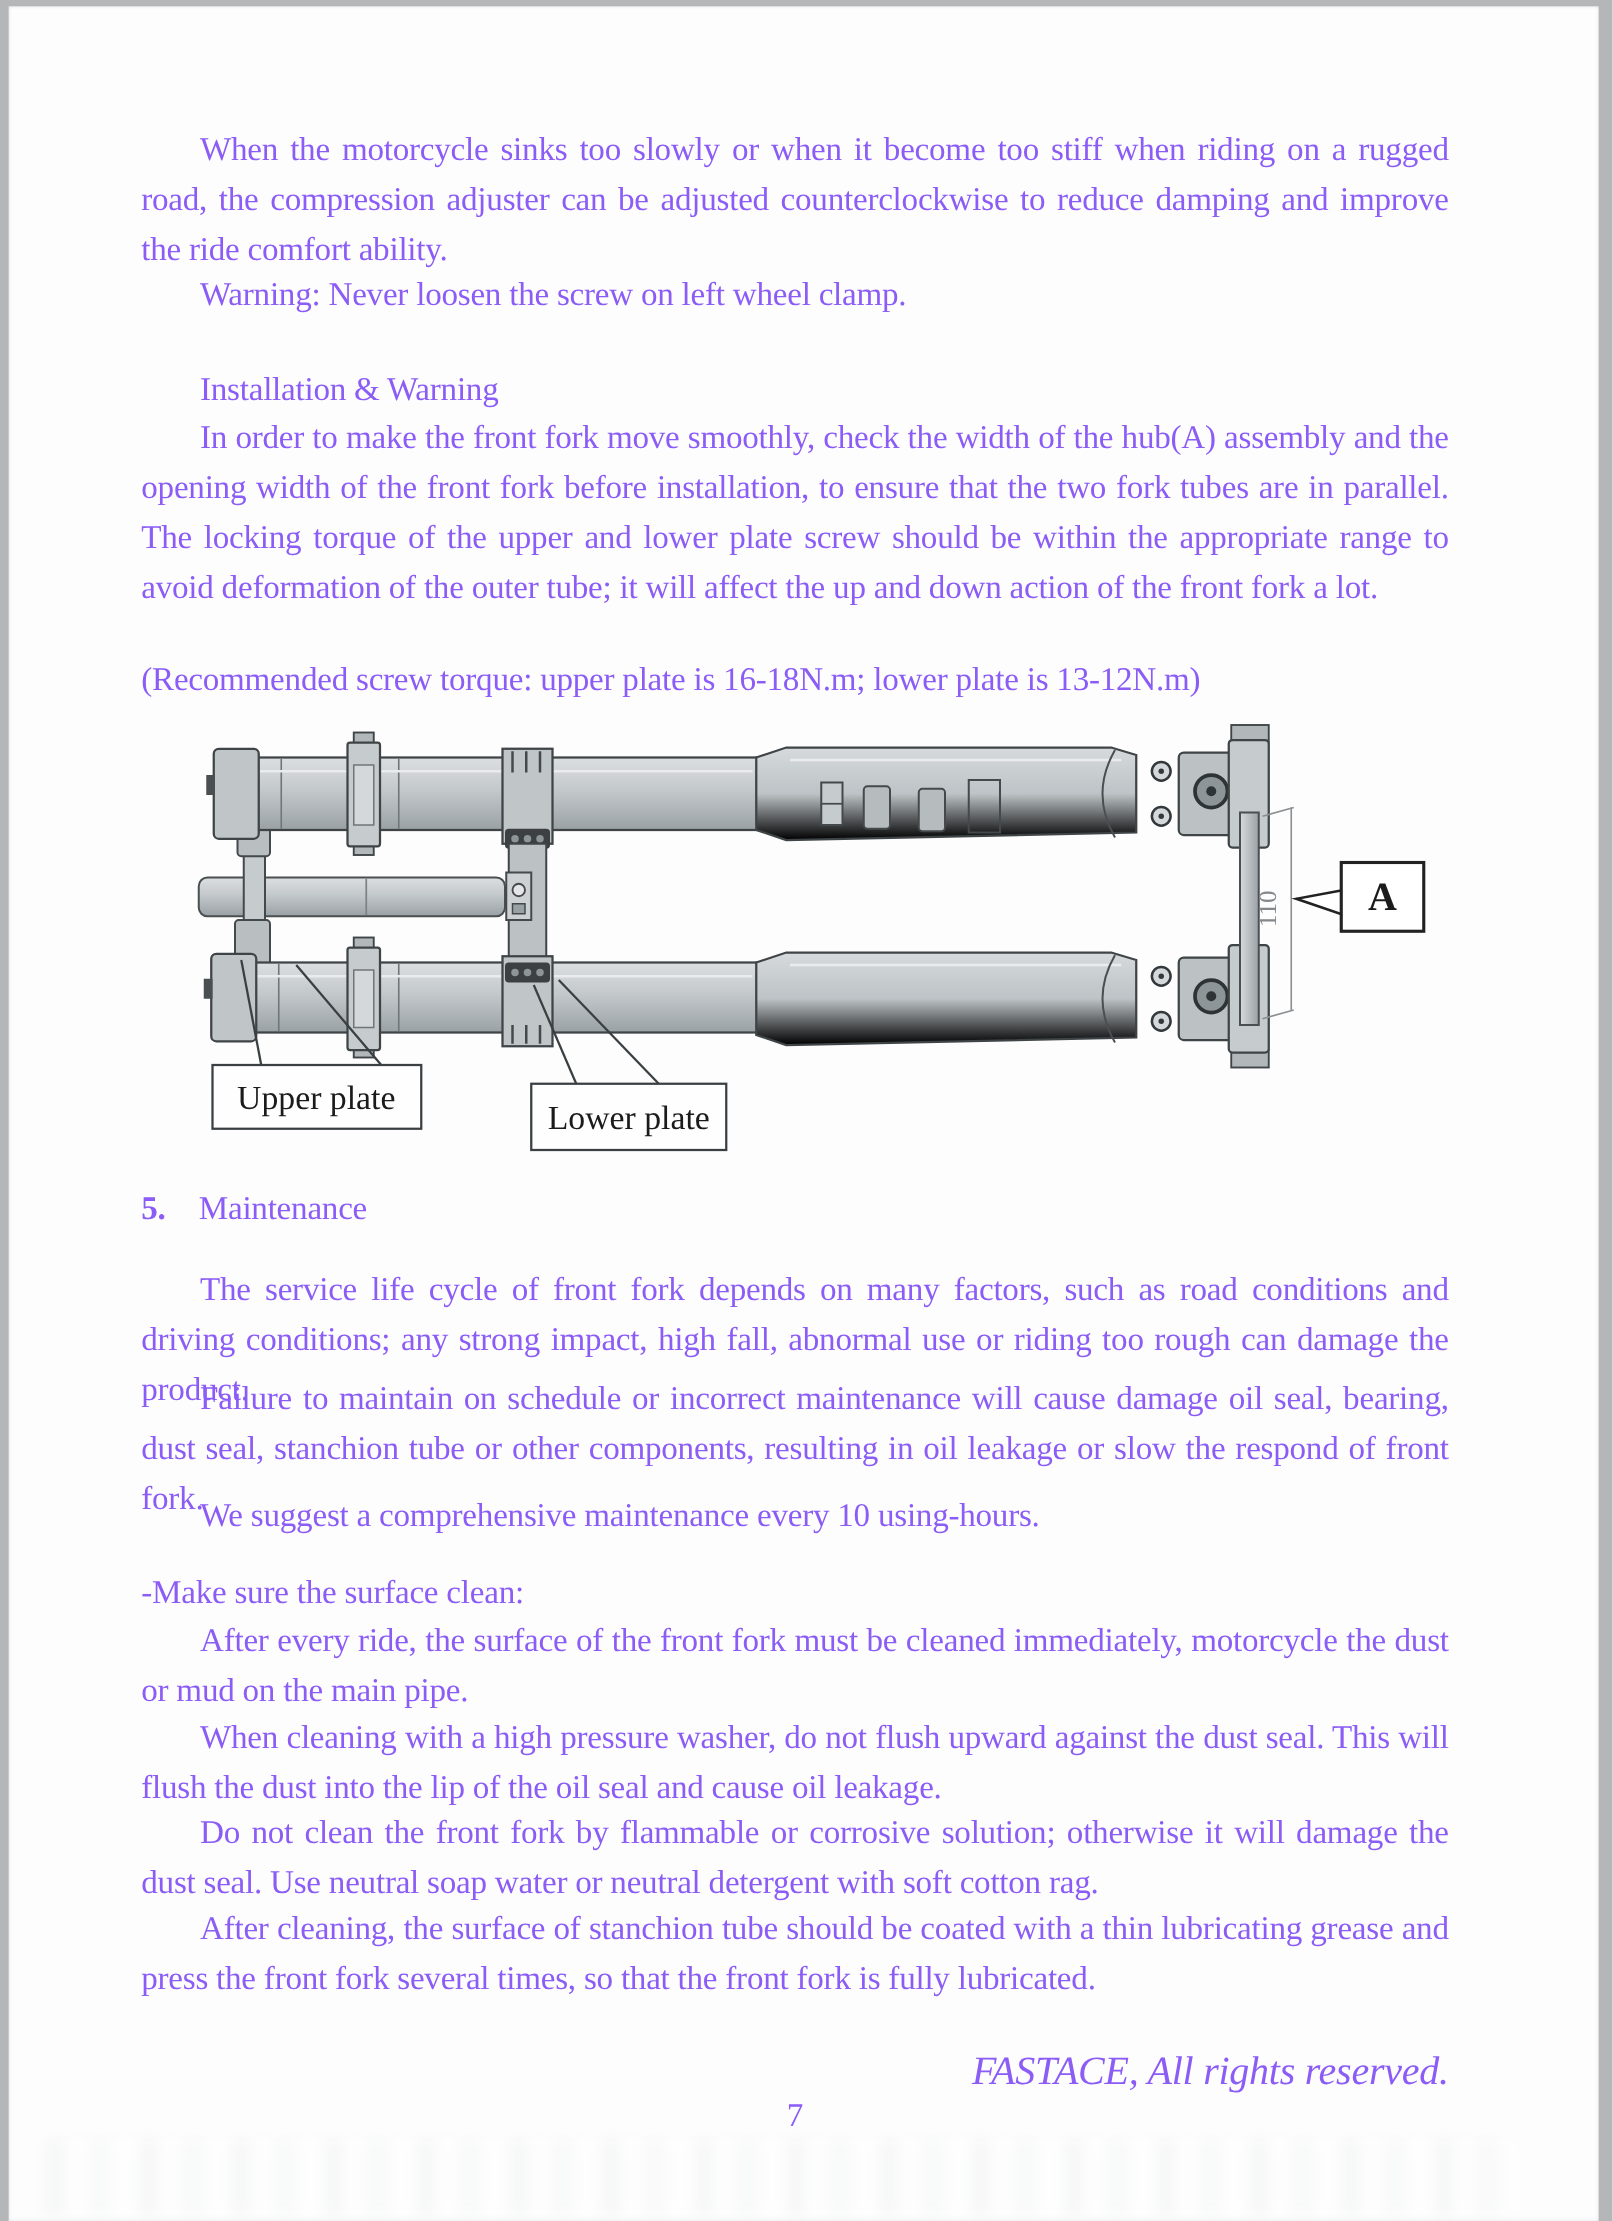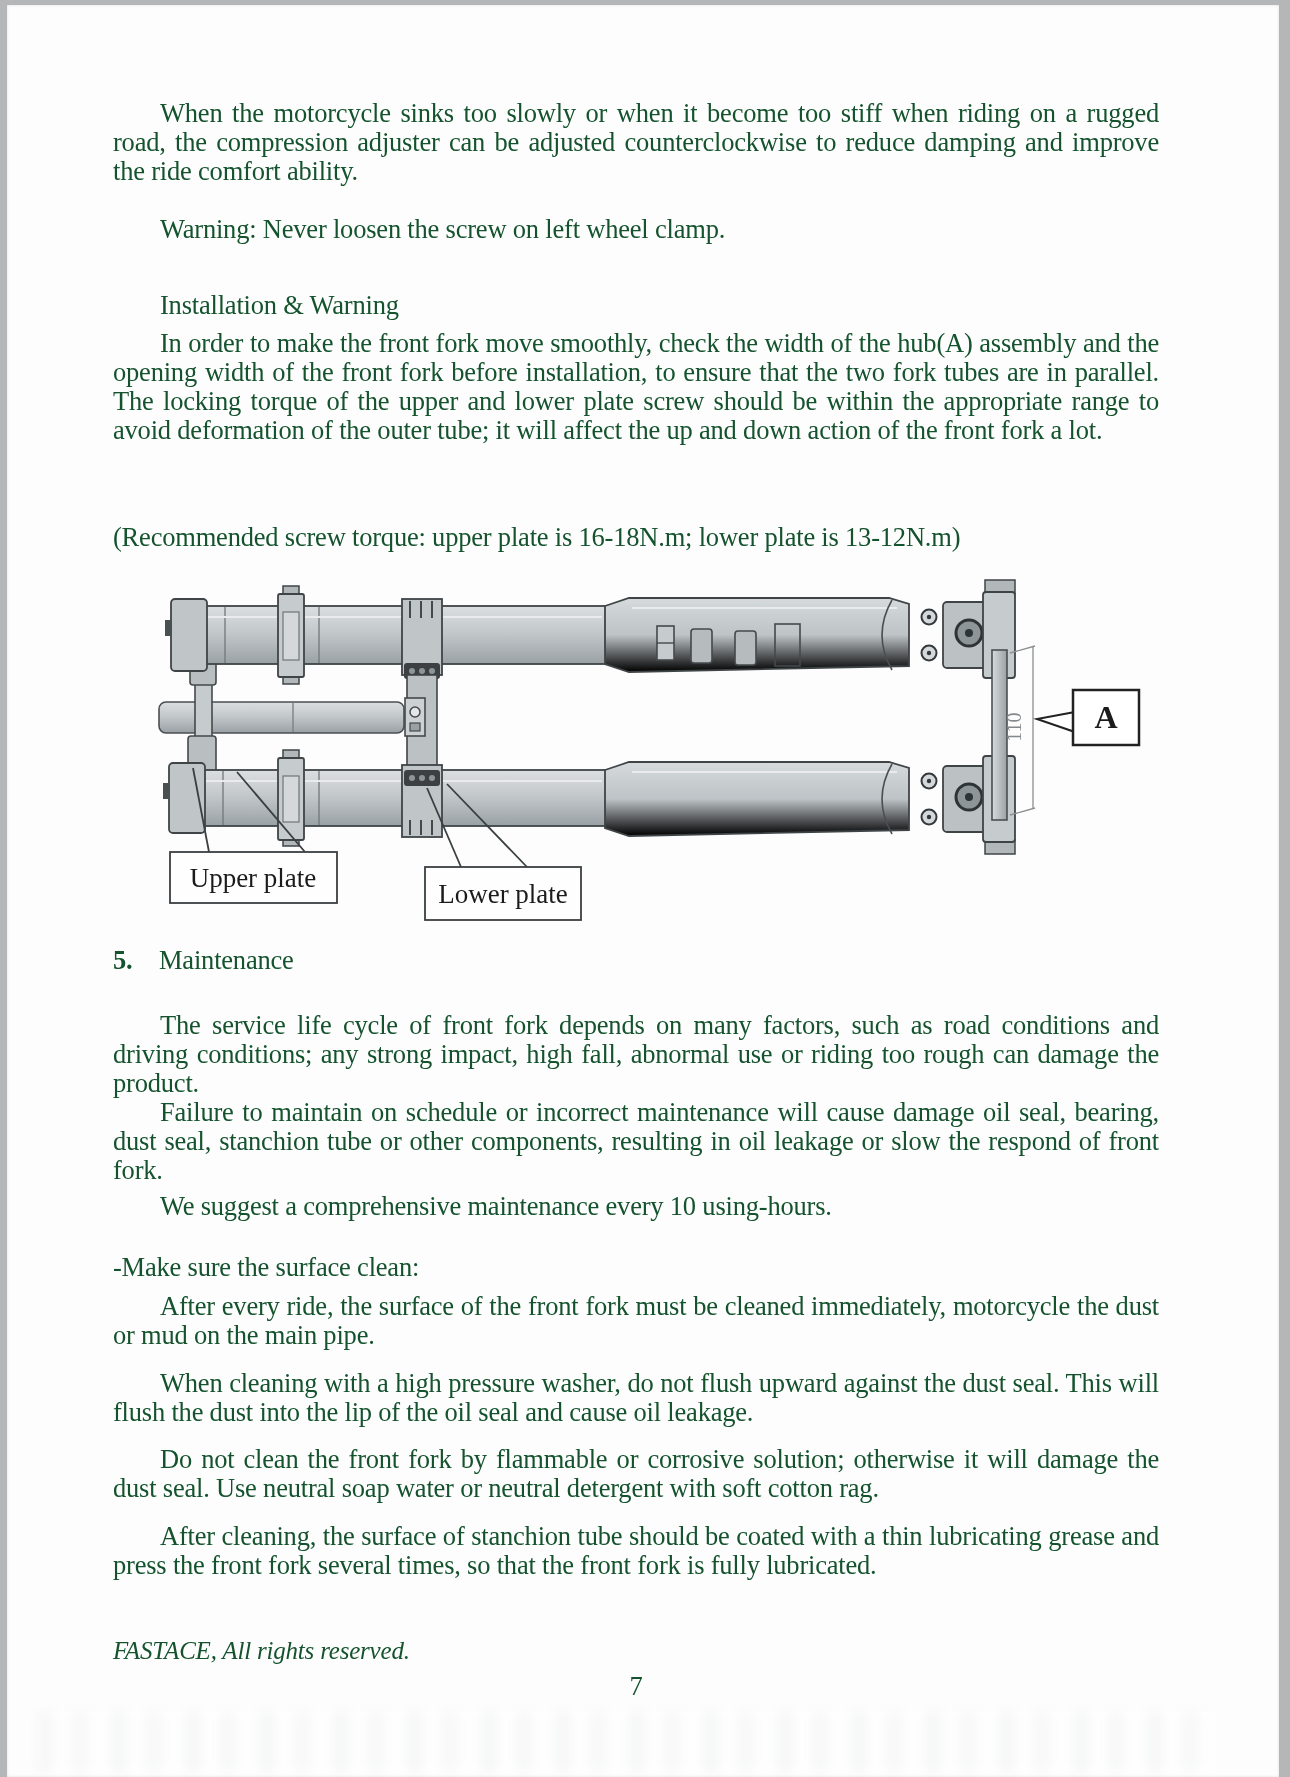--- a/index.html
+++ b/index.html
@@ -10,27 +10,27 @@
     position:relative;overflow:hidden;
   }
   .page{
     position:absolute;left:7px;top:5px;width:1272px;height:1772px;
     background:#fdfdfd;
     box-shadow:inset 0 0 3px rgba(0,0,0,.12);
     color:#1b1b1b;
   }
   .tb{
     position:absolute;left:106px;width:1046px;
-    font-size:26.5px;line-height:29px;letter-spacing:-0.2px;
-    margin:0;color:#14532d;
+    font-size:26.5px;line-height:40px;letter-spacing:-0.2px;
+    margin:0;color:#8b5cf6;
   }
   .just{text-align:justify;text-justify:inter-word;}
   .indent{text-indent:47px;}
   .bold{font-weight:normal;}
-  .footer{font-style:italic;text-align:left;font-size:25px;}
+  .footer{font-style:italic;text-align:right;font-size:32px;}
   .pagenum{text-align:center;}
   .mnum{display:inline-block;width:46px;font-weight:bold;}
   .bleed{
     position:absolute;left:30px;top:1706px;width:1180px;height:62px;
     background:repeating-linear-gradient(90deg,#f2f3f4 0 16px,#ffffff 16px 34px,#f5f6f6 34px 52px,#ffffff 52px 74px);
     filter:blur(5px);opacity:.55;
   }
   .diagram{position:absolute;left:90px;top:515px;width:1100px;height:430px;}
   svg text{font-family:"Liberation Serif","DejaVu Serif",serif;}
 </style>

